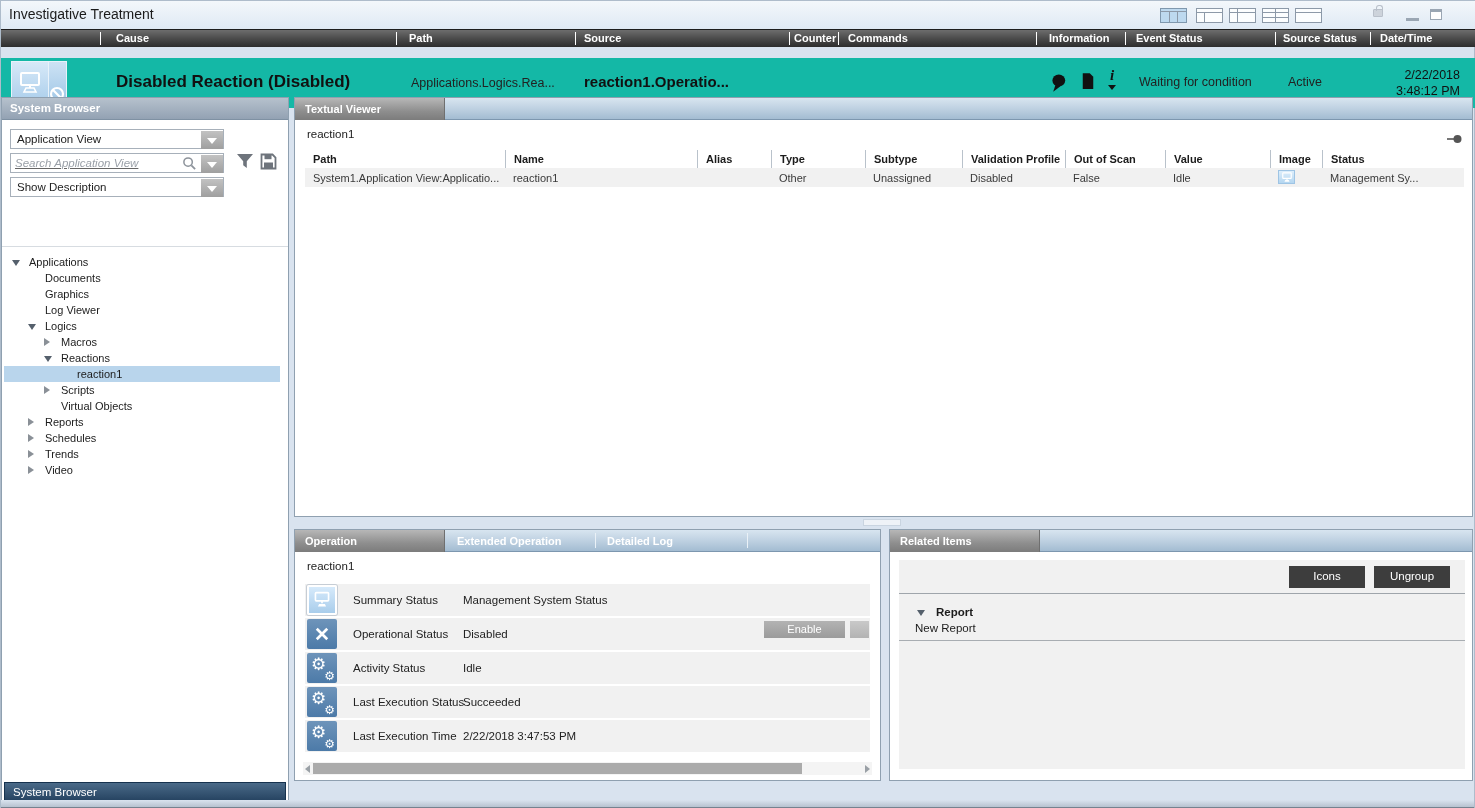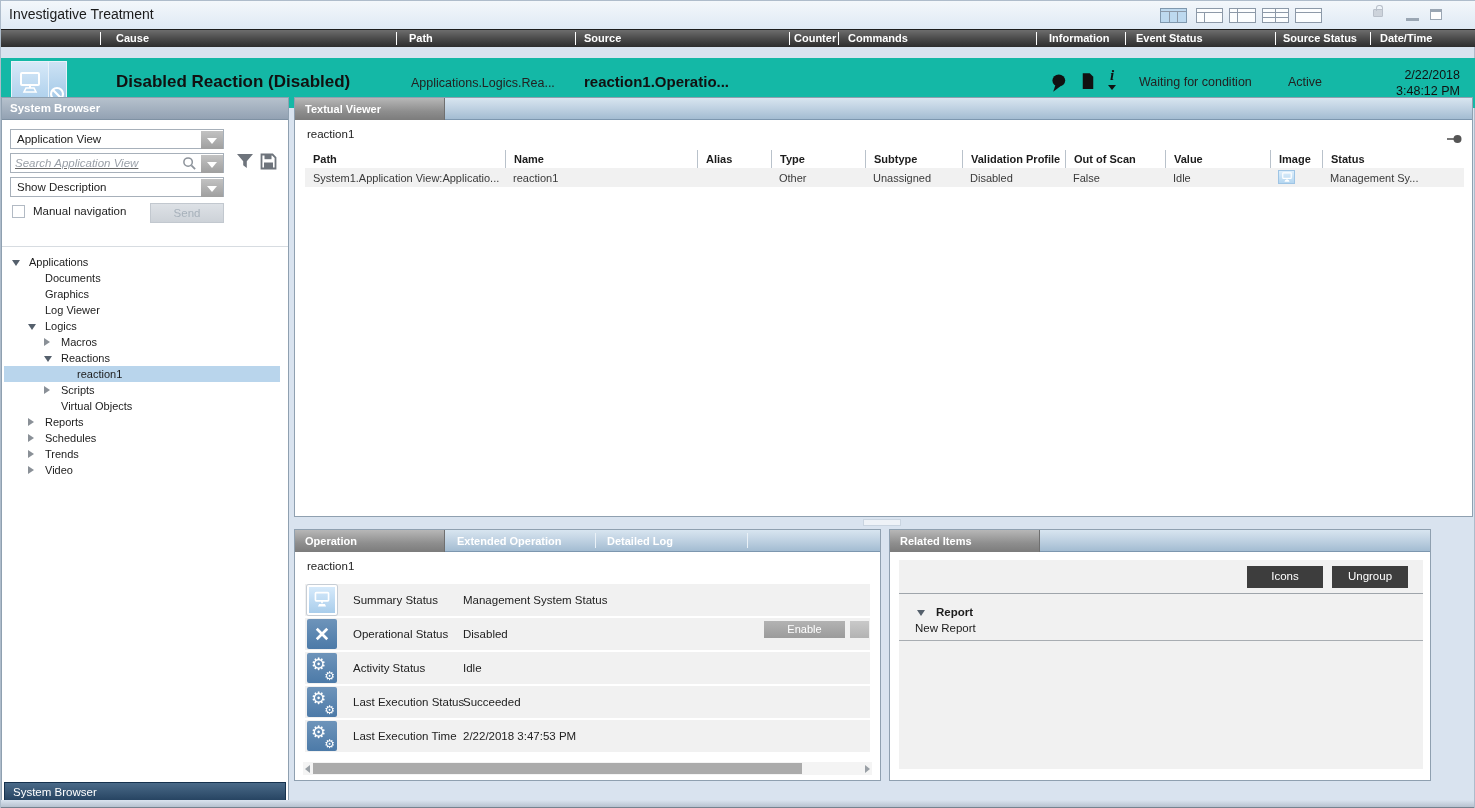--- a/index.html
+++ b/index.html
@@ -252,25 +252,20 @@
           <rect x="4.5" y="2" width="7" height="4.2" fill="#6e747c"></rect>
           <rect x="4" y="9.5" width="9" height="6" fill="#6e747c"></rect>
         </svg>
     </span>
 
     <div class="combo" style="top:79px">
       <span class="txt">Show Description</span>
       <span class="dropbtn" style="top:1px"></span>
     </div>
 
-    <div style="position:absolute;left:0;top:105px;width:288px;height:20px">
-      <span class="checkbox"></span>
-      <span class="cb-label">Manual navigation</span>
-      <span class="sendbtn">Send</span>
-    </div>
 
     <div class="sb-divider"></div>
 
     <div class="tree">
       <div class="trow pl0">
           <span class="tri exp"></span>
           <span>Applications</span>
         </div>
       <div class="trow pl1">
           <span class="tri"></span>
@@ -440,21 +435,21 @@
       <span class="opvalue">2/22/2018 3:47:53 PM</span>
     </div>
 
     <div class="hscroll">
       <span class="arrow la"></span>
       <span class="thumb"></span>
       <span class="arrow ra"></span>
     </div>
   </div>
 
-  <div class="panel" style="left:888px;top:528px;width:542px;height:252px;">
+  <div class="panel" style="left:888px;top:528px;width:584px;height:252px;">
     <div class="tabbar">
       <span class="tab active">Related Items</span>
     </div>
     <div class="ri-body">
       <div class="ri-toolbar">
         <span class="ri-btn" style="right:100px;width:76px">Icons</span>
         <span class="ri-btn" style="right:15px;width:76px">Ungroup</span>
       </div>
       <div style="padding-top:40px">
         <div class="ri-group">

